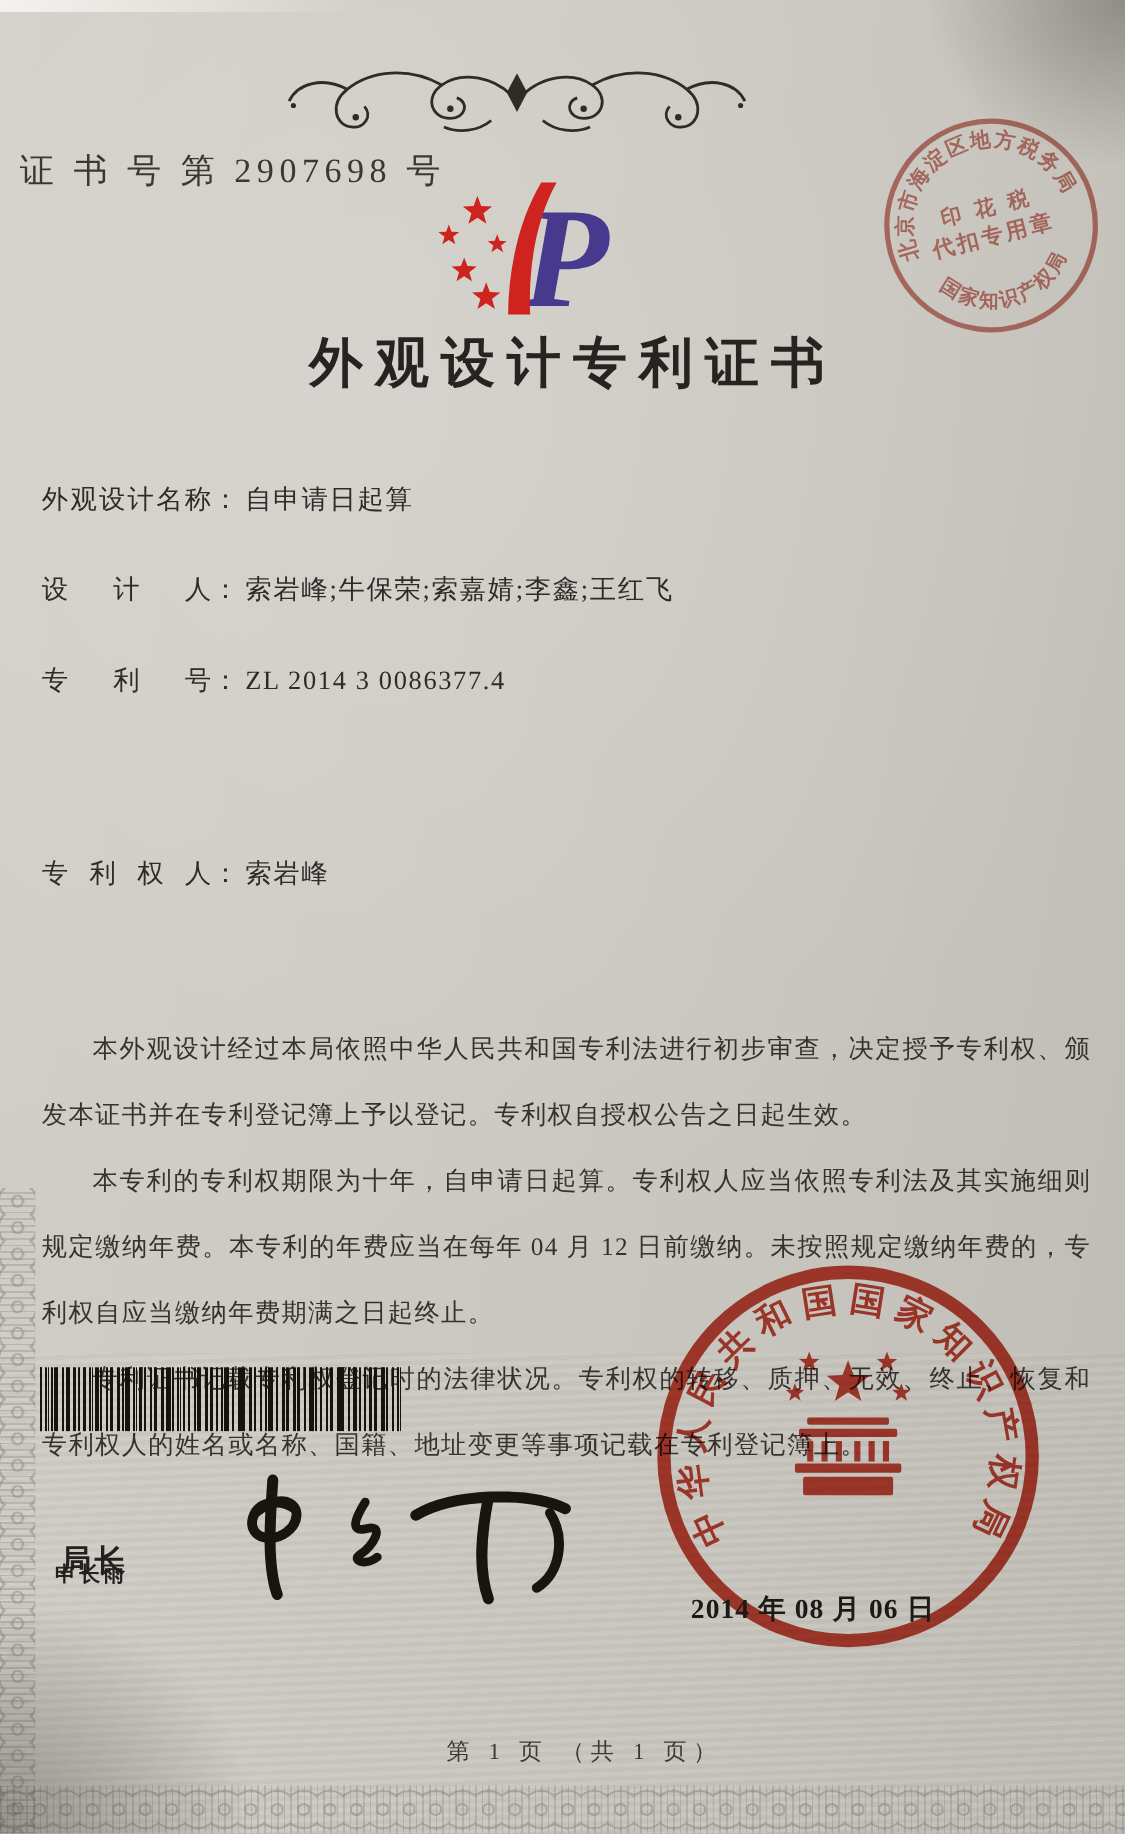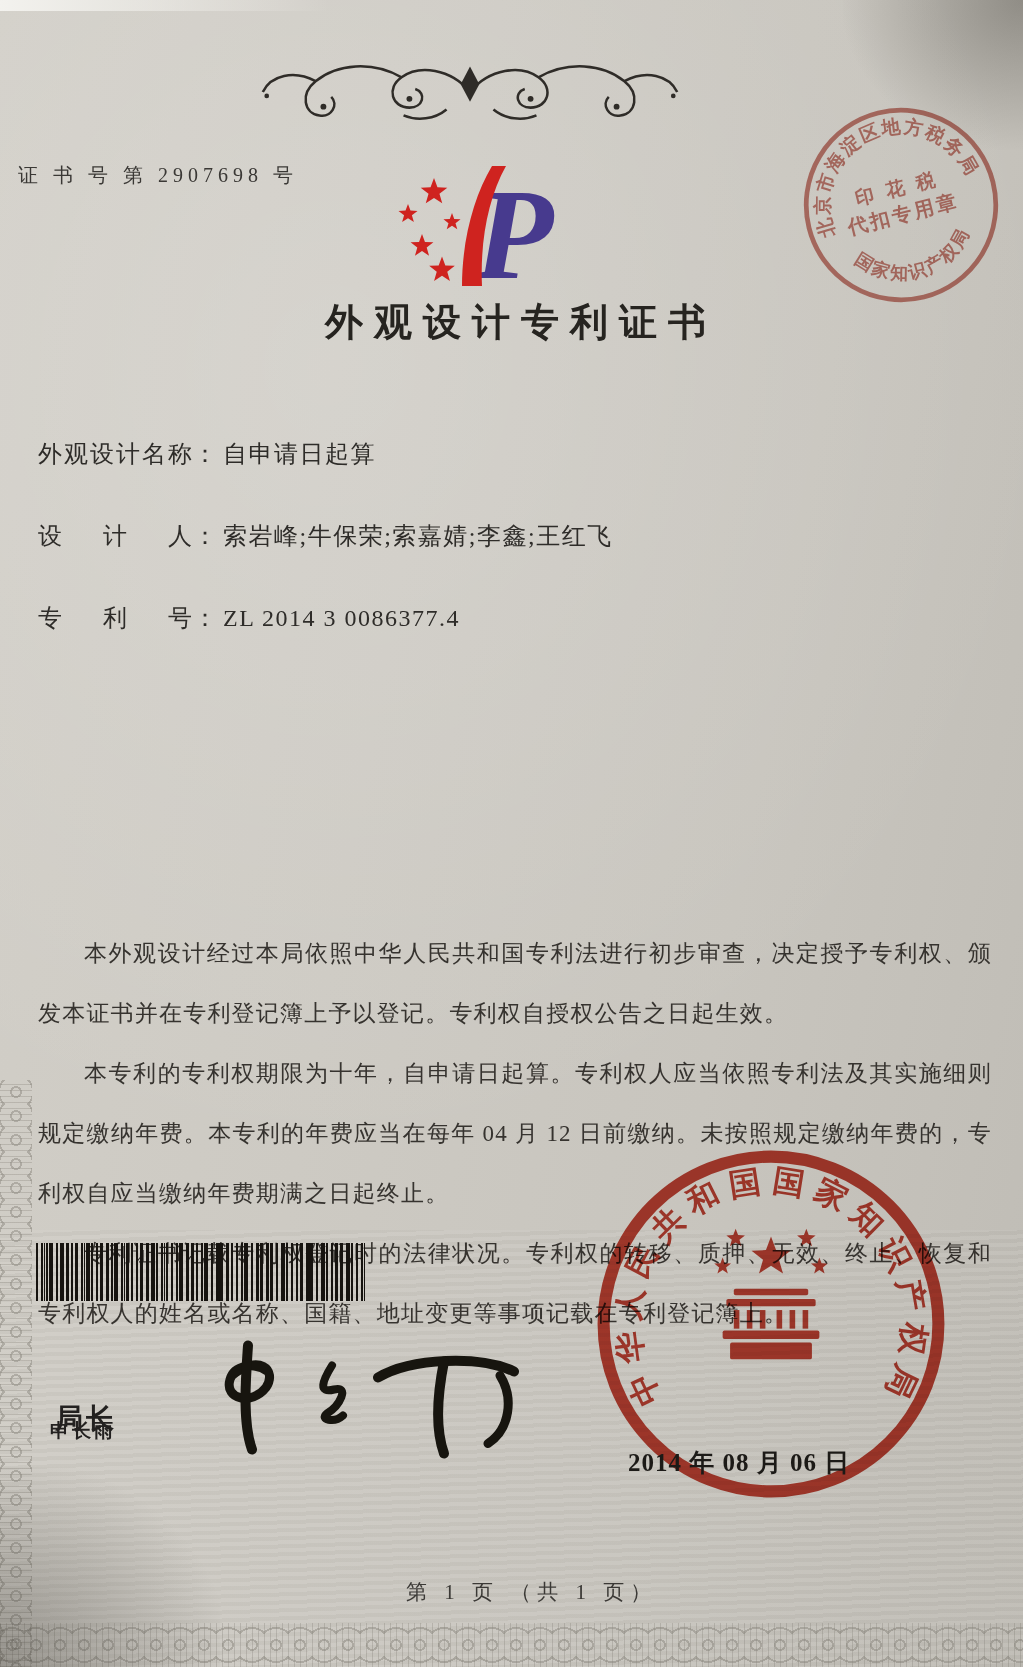--- a/index.html
+++ b/index.html
@@ -31,25 +31,25 @@
       repeating-linear-gradient(90deg, rgba(118,114,105,.35) 0 1.5px, rgba(118,114,105,0) 1.5px 6px);}
   .lace-left{left:0;top:1080px;width:32px;height:587px;opacity:.75;
     background:
       repeating-radial-gradient(circle at 16px 12px, rgba(118,114,105,0) 0 4px, rgba(118,114,105,.5) 4px 6px, rgba(118,114,105,0) 6px 12px) 0 0/32px 24px,
       repeating-linear-gradient(0deg, rgba(118,114,105,.35) 0 1.5px, rgba(118,114,105,0) 1.5px 6px);}
   .corner-bl{left:0;bottom:0;width:220px;height:200px;
     background:radial-gradient(at bottom left, rgba(64,61,55,.4), rgba(64,61,55,0) 75%);}
 
   
   .ornament{left:255px;top:50px;width:430px;height:82px;}
-  .cert-no{left:18px;top:134px;font-size:20px;letter-spacing:5px;color:#3a3835;margin-top:28px;}
+  .cert-no{left:18px;top:134px;font-size:31px;letter-spacing:5px;color:#3a3835;}
   .tax-stamp{left:792px;top:96px;width:218px;height:218px;mix-blend-mode:multiply;opacity:.88;}
   .logo{left:378px;top:158px;width:205px;height:142px;}
   .title{left:0;top:297px;width:100%;text-align:center;
-    font-size:38px;font-weight:bold;letter-spacing:11px;color:#262420;padding-left:19px;}
+    font-size:49px;font-weight:bold;letter-spacing:11px;color:#262420;padding-left:19px;}
 
   
   .field-row{position:absolute;left:38px;font-size:24px;white-space:nowrap;color:#2e2c29;}
   .field-label{display:inline-block;width:154px;text-align:justify;text-align-last:justify;}
   .field-colon{display:inline-block;margin:0 6px 0 1px;}
   .field-value{letter-spacing:1.5px;}
 
   
   .paras{left:38px;top:924px;width:954px;font-size:23px;line-height:60px;
     letter-spacing:1.2px;color:#36332f;text-align:justify;}
@@ -134,20 +134,23 @@
 
   <div class="field-row" style="top:438px">
     <span class="field-label">外观设计名称</span><span class="field-colon">：</span><span class="field-value">自申请日起算</span>
   </div>
   <div class="field-row" style="top:520px">
     <span class="field-label">设 计 人</span><span class="field-colon">：</span><span class="field-value">索岩峰;牛保荣;索嘉婧;李鑫;王红飞</span>
   </div>
   <div class="field-row" style="top:602px">
     <span class="field-label">专 利 号</span><span class="field-colon">：</span><span class="field-value">ZL 2014 3 0086377.4</span>
   </div>
+  <div class="field-row" style="top:778px">
+    <span class="field-label">专 利 权 人</span><span class="field-colon">：</span><span class="field-value">索岩峰</span>
+  </div>
 
   <div class="abs paras">
     <p>本外观设计经过本局依照中华人民共和国专利法进行初步审查，决定授予专利权、颁发本证书并在专利登记簿上予以登记。专利权自授权公告之日起生效。</p>
     <p>本专利的专利权期限为十年，自申请日起算。专利权人应当依照专利法及其实施细则规定缴纳年费。本专利的年费应当在每年 04 月 12 日前缴纳。未按照规定缴纳年费的，专利权自应当缴纳年费期满之日起终止。</p>
     <p>专利证书记载专利权登记时的法律状况。专利权的转移、质押、无效、终止、恢复和专利权人的姓名或名称、国籍、地址变更等事项记载在专利登记簿上。</p>
   </div>
 
   <div class="abs barcode"></div>
 
   <div class="abs signoff-role">局长</div>

